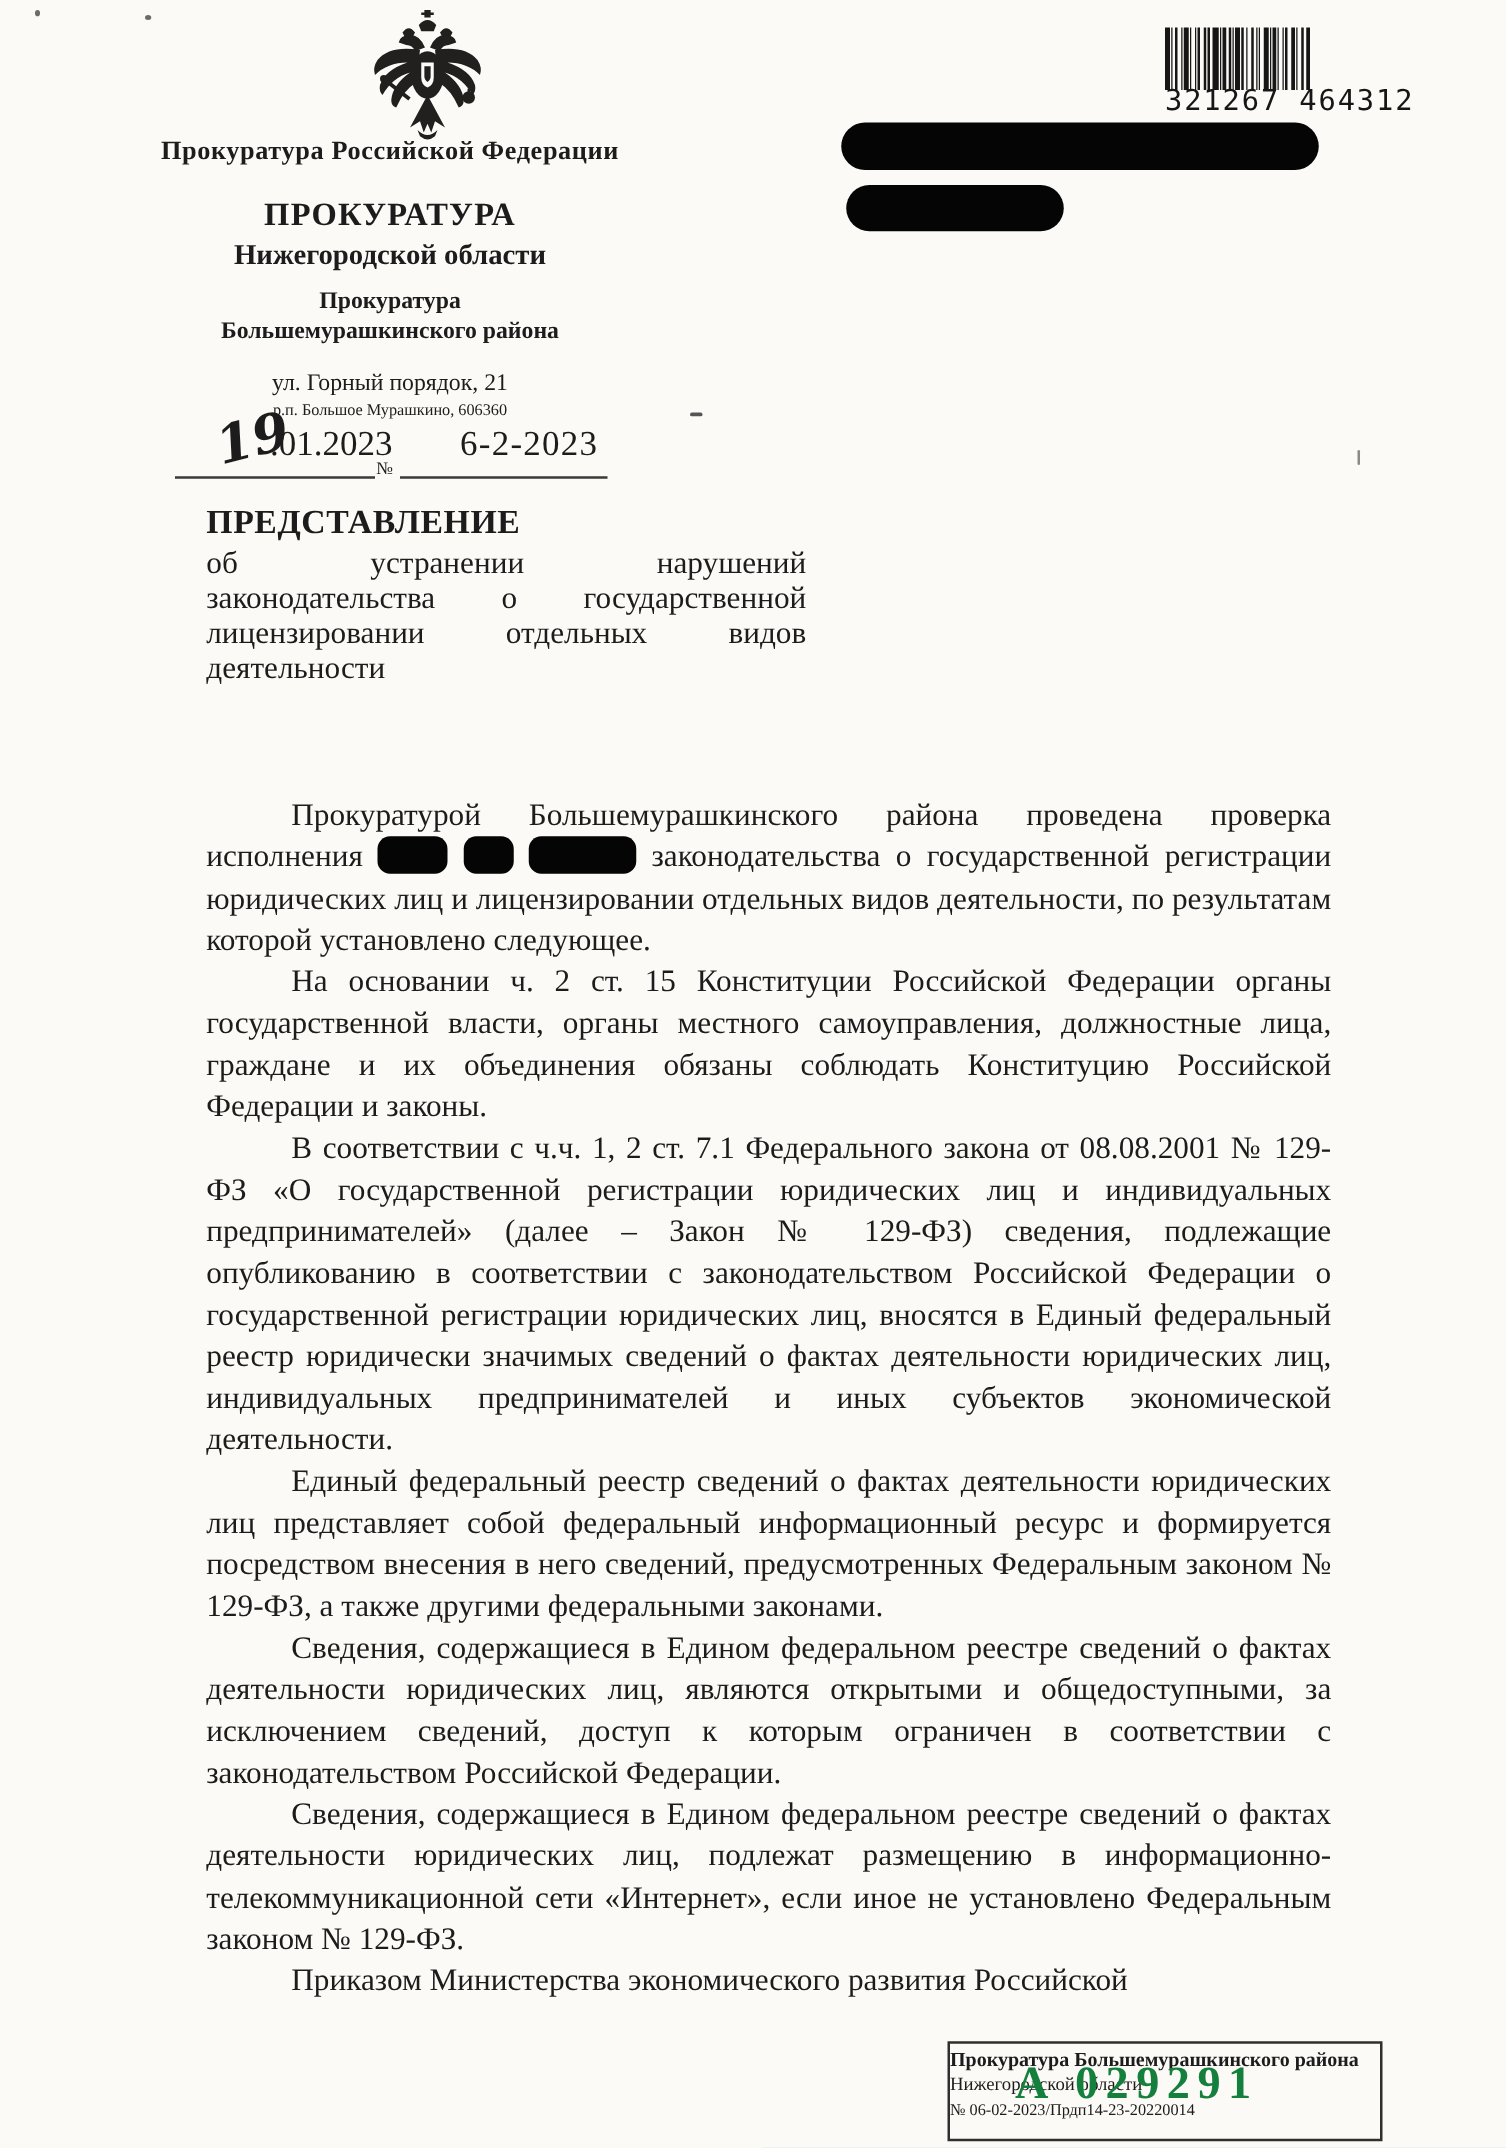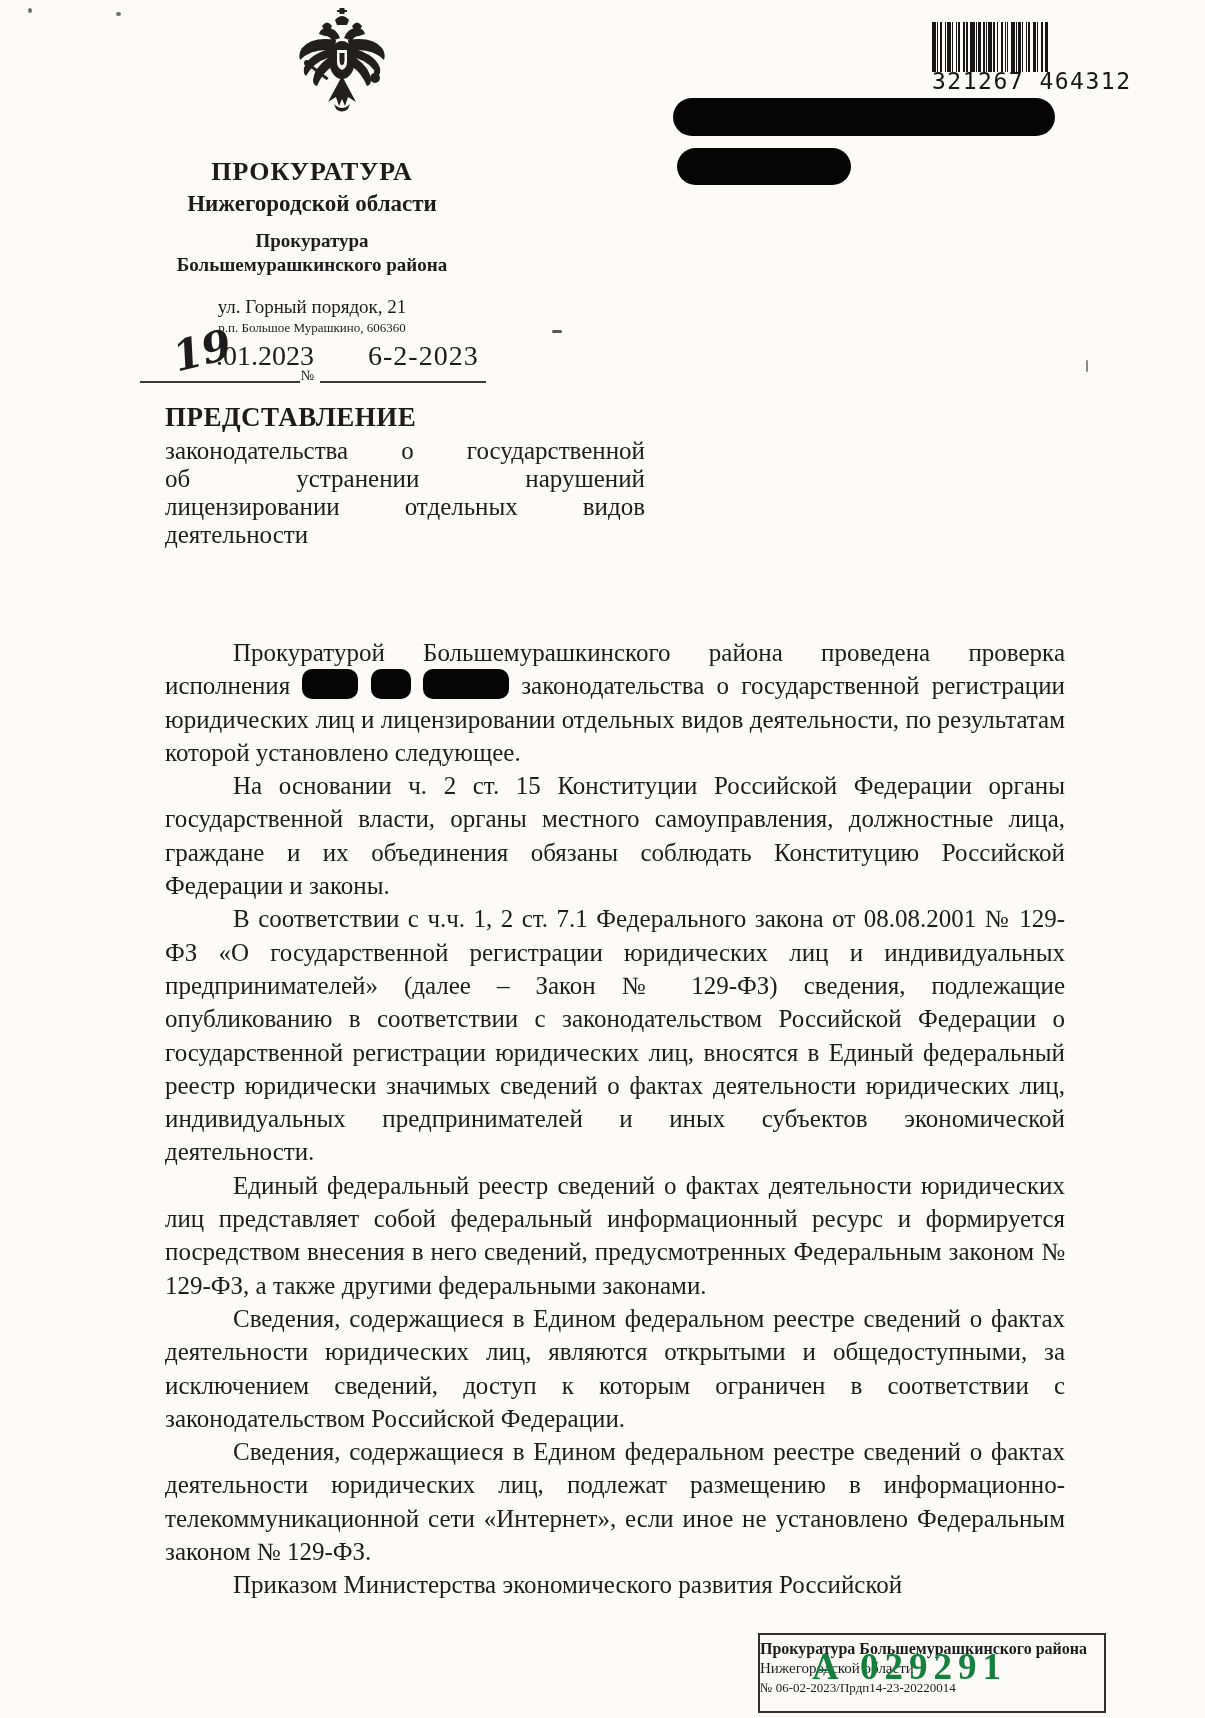--- a/index.html
+++ b/index.html
@@ -123,20 +123,21 @@
       <circle cx="15" cy="57" r="3"></circle>
 
       <circle cx="83" cy="72" r="5"></circle>
       <rect x="82" y="65" width="2" height="5"></rect>
 
       <path d="M50 70 L36 96 L44 91 L47 100 L50 93 L53 100 L56 91 L64 96 Z"></path>
       <path d="M42 98 Q50 106 58 98 L56 103 Q50 108 44 103 Z"></path>
     </svg>
   </div>
 
+  <div class="lh lh-agency">Прокуратура Российской Федерации</div>
   <div class="lh lh-org1">ПРОКУРАТУРА</div>
   <div class="lh lh-org2">Нижегородской области</div>
   <div class="lh lh-sub1">Прокуратура</div>
   <div class="lh lh-sub2">Большемурашкинского района</div>
   <div class="lh lh-addr1">ул. Горный порядок, 21</div>
   <div class="lh lh-addr2">р.п. Большое Мурашкино, 606360</div>
 
   <span class="date-hand">19</span>
   <span class="date-rest">.01.2023</span>
   <span class="doc-number">6-2-2023</span>
@@ -211,22 +212,22 @@
       </div>
     <div class="barcode-digits">321267 464312</div>
   </div>
 
   <div class="redact-bar redact-bar-1"></div>
   <div class="redact-bar redact-bar-2"></div>
 
   <div class="title-block">
     <div class="title-heading">ПРЕДСТАВЛЕНИЕ</div>
     <div id="title-lines">
+        <div class="title-line">об устранении нарушений</div>
         <div class="title-line">законодательства о государственной</div>
-        <div class="title-line">об устранении нарушений</div>
         <div class="title-line">лицензировании отдельных видов</div>
         <div class="title-line">деятельности</div>
       </div>
   </div>
 
   <div class="body-text" id="body-text">
       <p class="body-par">Прокуратурой Большемурашкинского района проведена проверка исполнения <span class="redact-inline" style="width: 56px;"></span> <span class="redact-inline" style="width: 40px;"></span> <span class="redact-inline" style="width: 86px;"></span> законодательства о государственной регистрации юридических лиц и лицензировании отдельных видов деятельности, по результатам которой установлено следующее.</p>
       <p class="body-par">На основании ч. 2 ст. 15 Конституции Российской Федерации органы государственной власти, органы местного самоуправления, должностные лица, граждане и их объединения обязаны соблюдать Конституцию Российской Федерации и законы.</p>
       <p class="body-par">В соответствии с ч.ч. 1, 2 ст. 7.1 Федерального закона от 08.08.2001 № 129-ФЗ «О государственной регистрации юридических лиц и индивидуальных предпринимателей» (далее – Закон № 129-ФЗ) сведения, подлежащие опубликованию в соответствии с законодательством Российской Федерации о государственной регистрации юридических лиц, вносятся в Единый федеральный реестр юридически значимых сведений о фактах деятельности юридических лиц, индивидуальных предпринимателей и иных субъектов экономической деятельности.</p>
       <p class="body-par">Единый федеральный реестр сведений о фактах деятельности юридических лиц представляет собой федеральный информационный ресурс и формируется посредством внесения в него сведений, предусмотренных Федеральным законом № 129-ФЗ, а также другими федеральными законами.</p>

